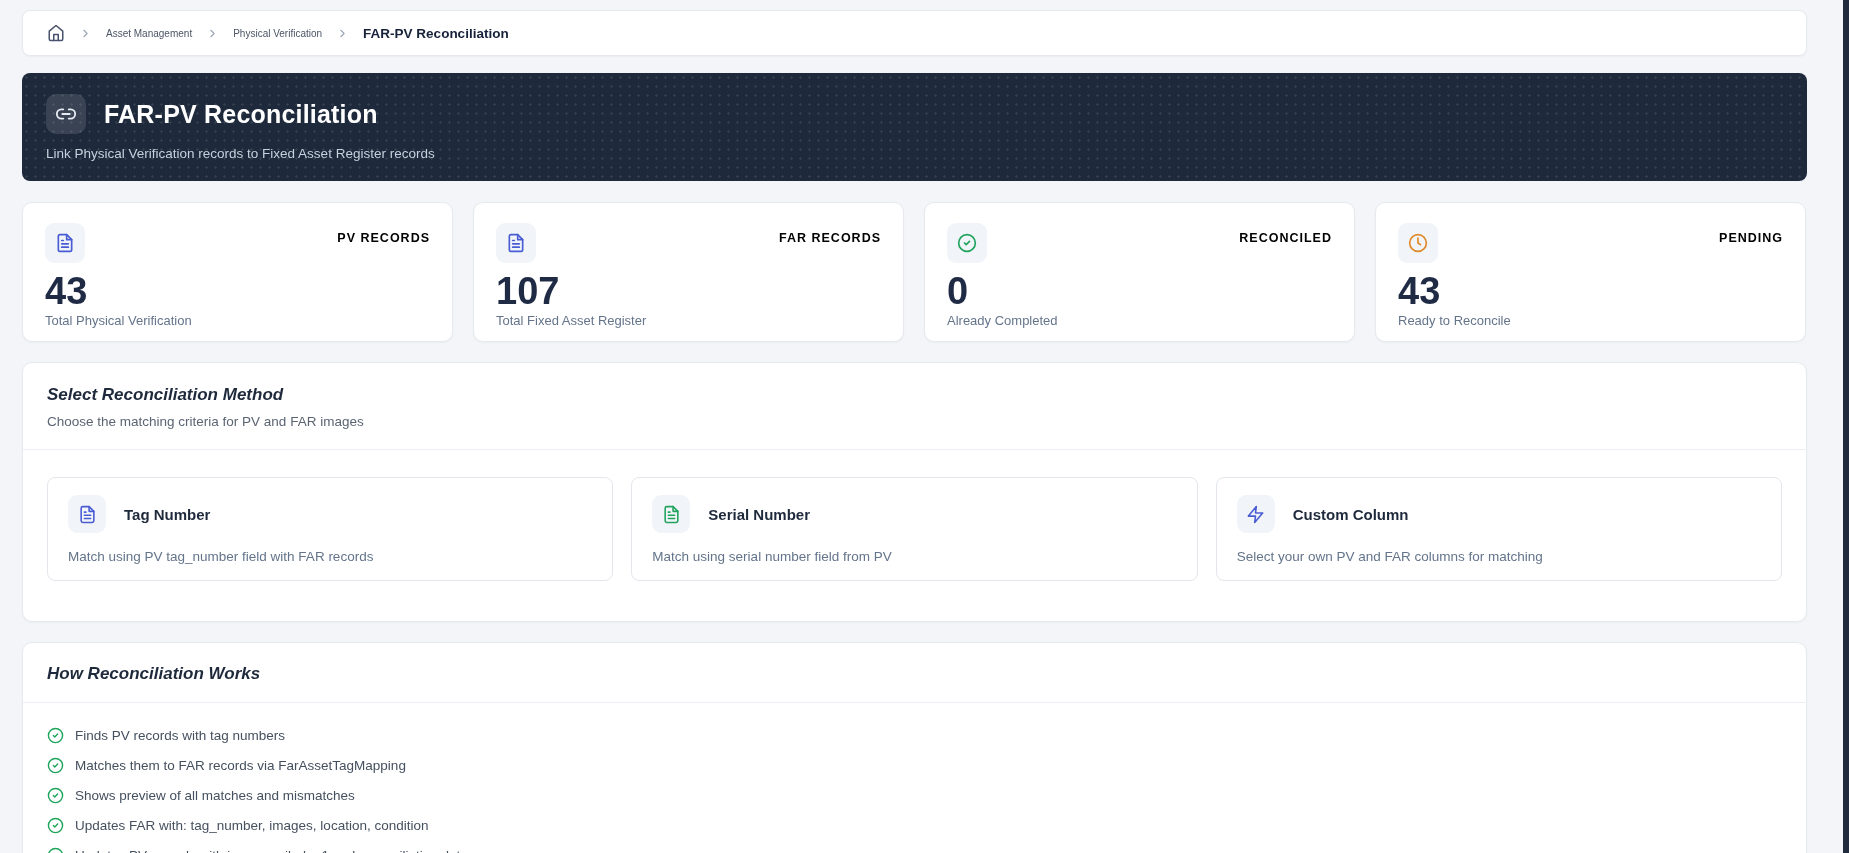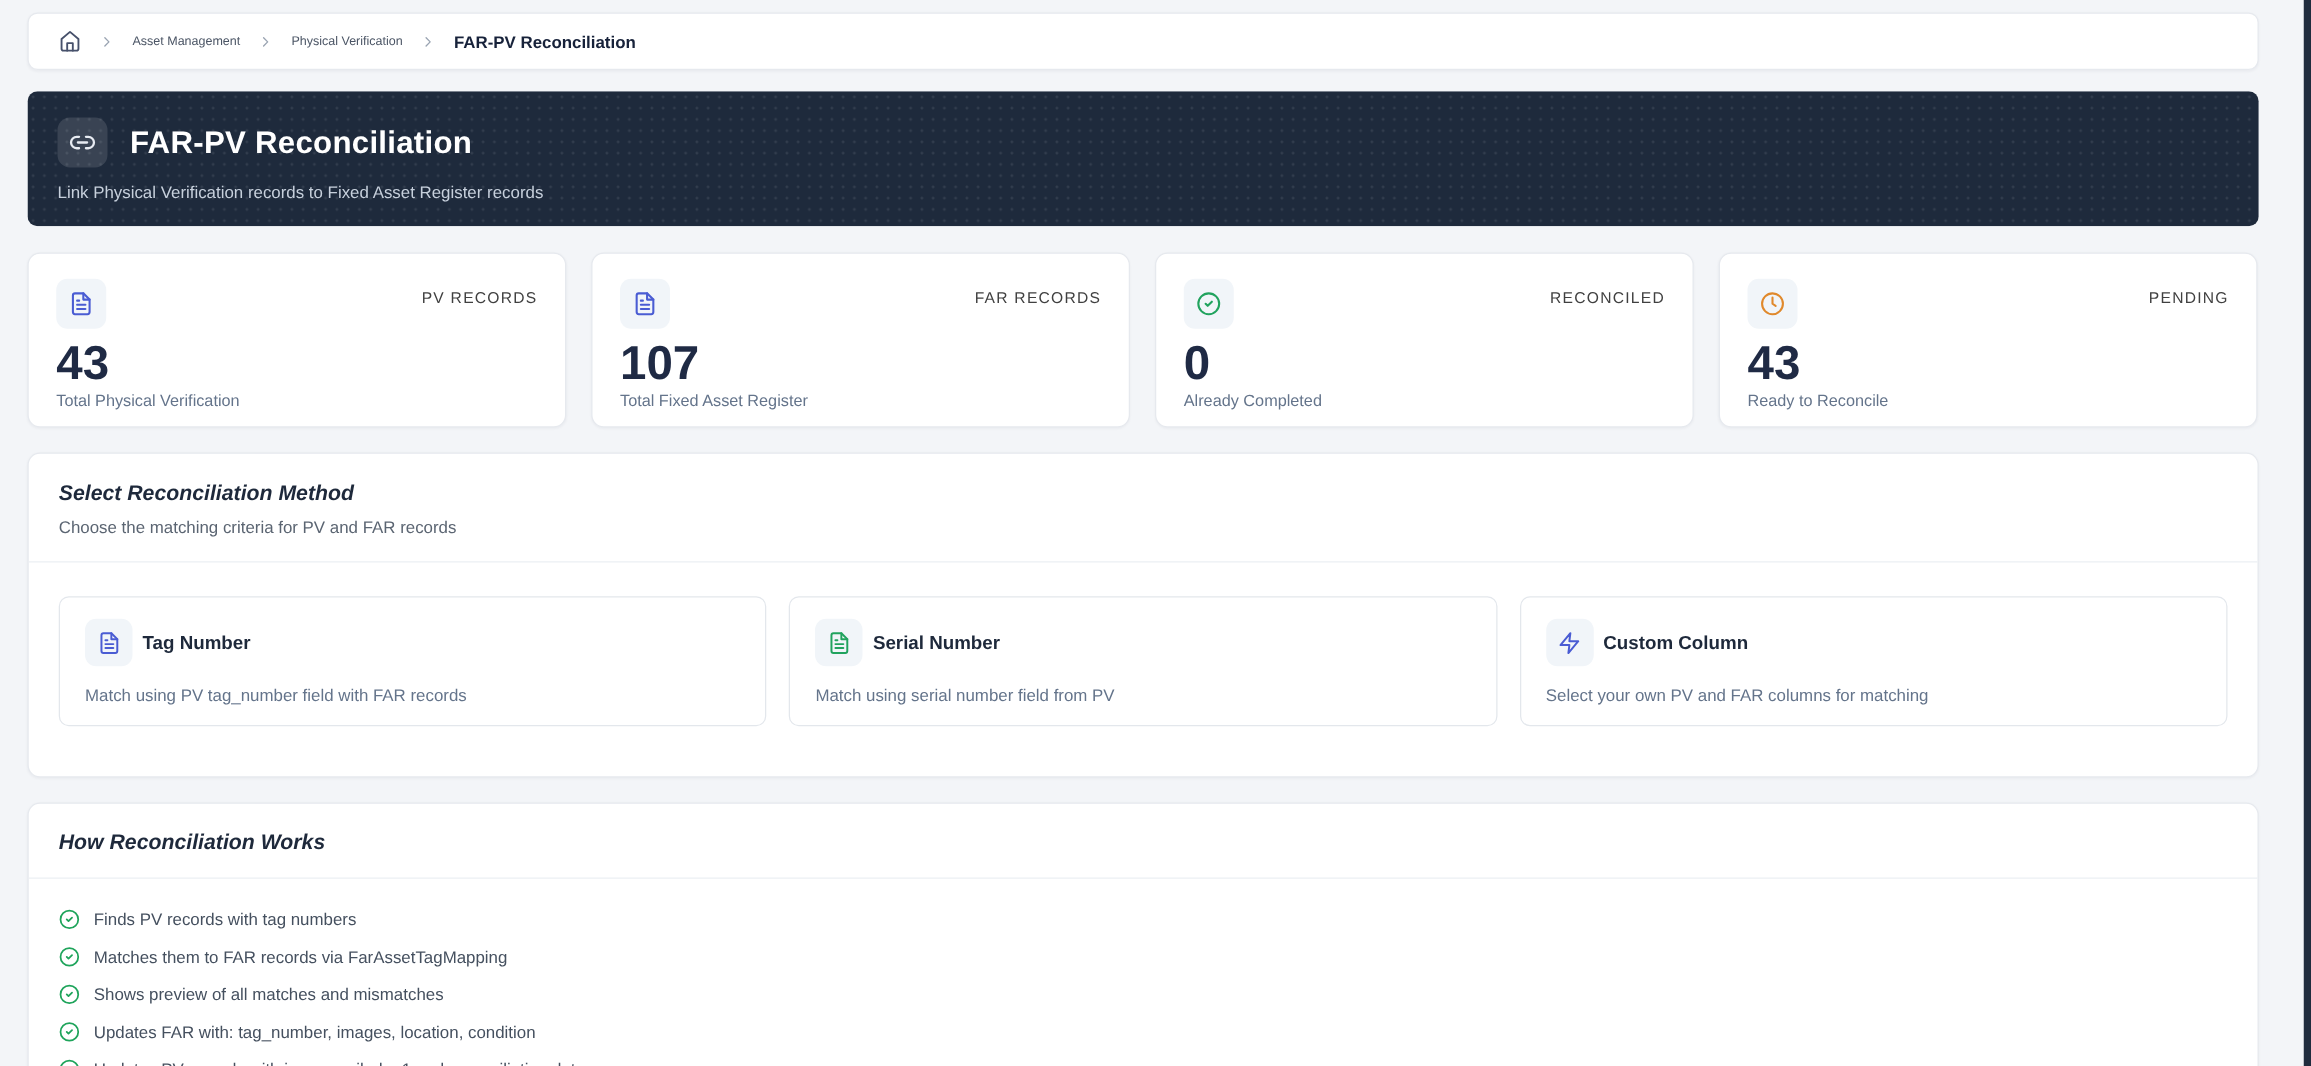--- a/index.html
+++ b/index.html
@@ -47,21 +47,21 @@
     width: 431px; height: 140px; background: #fff;
     border: 1px solid #e6e9ee; border-radius: 10px;
     padding: 20px 22px; box-shadow: 0 1px 2px rgba(16,24,40,.04);
   }
   .stat-top { display: flex; justify-content: space-between; align-items: flex-start; }
   .icon-chip {
     width: 40px; height: 40px; border-radius: 9px; background: #f1f5f9;
     display: flex; align-items: center; justify-content: center;
   }
   .stat-label {
-    font-size: 12.5px; color: #404040; letter-spacing: 1px; font-weight: 400;
+    font-size: 12.5px; color: #000000; letter-spacing: 1px; font-weight: 700;
     margin-top: 8px;
   }
   .stat-value { font-size: 38px; font-weight: 700; color: #1f2a44; margin-top: 8px; line-height: 1.1; }
   .stat-caption { font-size: 13px; color: #64748b; margin-top: 0; }
 
   
   .section-card {
     margin-top: 20px; background: #fff;
     border: 1px solid #e6e9ee; border-radius: 10px;
     box-shadow: 0 1px 2px rgba(16,24,40,.04);
@@ -70,21 +70,21 @@
   .section-title { font-size: 17px; font-weight: 700; color: #1e293b; font-style: italic; }
   .section-sub { font-size: 13.5px; color: #5b6572; margin-top: 9px; }
   .divider { border-top: 1px solid #eceff3; }
 
   
   .methods-row { display: flex; gap: 18px; padding: 27px 24px 40px 24px; }
   .method-card {
     flex: 1; height: 104px; border: 1px solid #e3e7ec; border-radius: 8px;
     background: #fff; padding: 17px 20px; cursor: pointer;
   }
-  .method-top { display: flex; align-items: center; gap: 8px; }
+  .method-top { display: flex; align-items: center; gap: 18px; }
   .method-chip {
     width: 38px; height: 38px; border-radius: 9px; background: #f1f5f9;
     display: flex; align-items: center; justify-content: center;
   }
   .method-title { font-size: 15px; font-weight: 700; color: #1e293b; }
   .method-desc { font-size: 13.5px; color: #64748b; margin-top: 16px; }
 
   
   .how-card { height: 300px; }
   .how-head { padding: 21px 24px 18px 24px; }
@@ -209,21 +209,21 @@
       </div>
       <div class="stat-value">43</div>
       <div class="stat-caption">Ready to Reconcile</div>
     </div>
 
   </div>
 
   <section class="section-card">
     <div class="section-head">
       <h2 class="section-title">Select Reconciliation Method</h2>
-      <p class="section-sub">Choose the matching criteria for PV and FAR records</p>
+      <p class="section-sub">Choose the matching criteria for PV and FAR images</p>
     </div>
     <div class="divider"></div>
     <div class="methods-row">
 
       <div class="method-card">
         <div class="method-top">
           <span class="method-chip" style="color:#4a5cd3">
             <svg width="19" height="19" viewBox="0 0 24 24" fill="none" stroke="currentColor" stroke-width="2" stroke-linecap="round" stroke-linejoin="round">
                 <path d="M14 2H6a2 2 0 0 0-2 2v16a2 2 0 0 0 2 2h12a2 2 0 0 0 2-2V8z"></path>
                 <path d="M14 2v6h6"></path>

